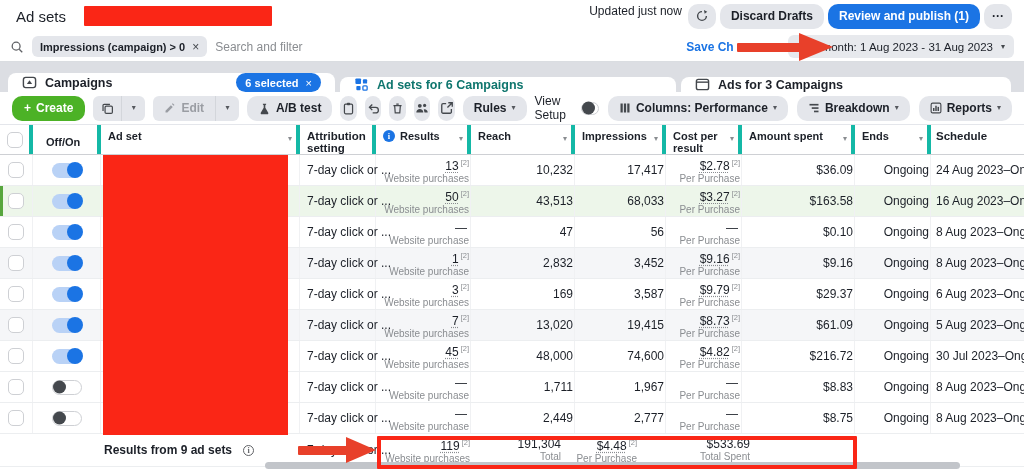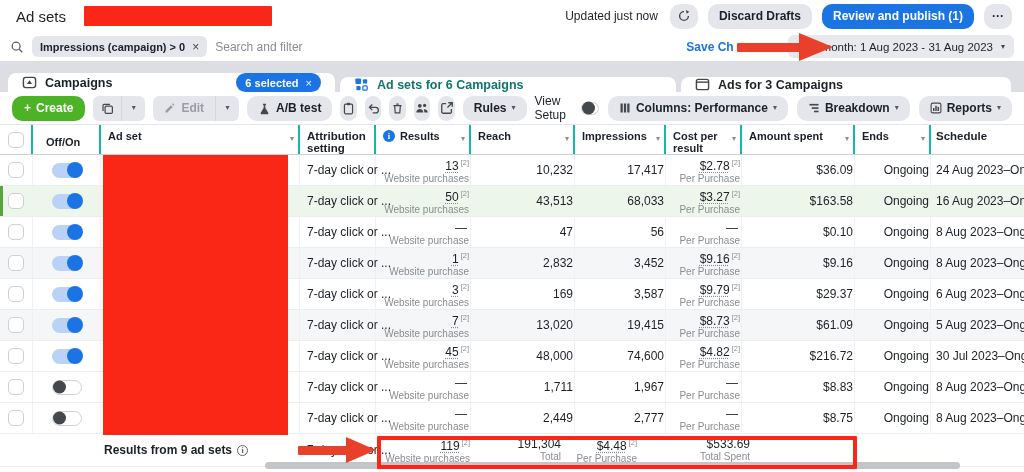--- a/index.html
+++ b/index.html
@@ -3,21 +3,21 @@
 <meta charset="utf-8">
 <style>
   *{box-sizing:border-box;margin:0;padding:0}
   html,body{width:1024px;height:472px}
   body{font-family:"Liberation Sans","DejaVu Sans",sans-serif;background:#fff;color:#1c2028;
        font-size:12px;overflow:hidden;position:relative}
   
   .topbar{height:32px;display:flex;align-items:center;padding:0 12px;background:#fff;gap:8px}
   .page-title{font-size:15px;font-weight:400;margin-left:4px}
   .redact-title{width:188px;height:20px;background:#fa2616;margin-left:10px;border-radius:1px}
-  .topbar .right{margin-left:auto;display:flex;align-items:center;gap:10px}
+  .topbar .right{margin-left:auto;display:flex;gap:4px}
   .updated{font-size:12px;color:#1c2028;margin-right:2px}
   .btn{display:inline-flex;align-items:center;justify-content:center;gap:5px;height:25px;
        padding:0 11px;border-radius:10px;background:#e4e6eb;font-size:12px;font-weight:700;
        color:#1c2028;cursor:pointer;white-space:nowrap}
   .btn.icon-only{width:28px;padding:0}
   .btn.primary{background:#1b74e4;color:#fff}
   .btn .caret{font-size:8px;color:#55585e;line-height:1}
   
   .filterbar{height:30px;display:flex;align-items:center;padding:0 10px;border-bottom:1px solid #dadde1;gap:8px;background:#fff}
   .search-icon-wrap{color:#606266;display:flex;align-items:center}
@@ -56,21 +56,21 @@
   .toggle .knob{position:absolute;top:50%;transform:translateY(-50%);width:15px;height:15px;border-radius:50%}
   .toggle.on{background:#b9d2f6}
   .toggle.on .knob{right:-1px;background:#1b74e4;width:16px;height:16px}
   .toggle.off{background:#fff;border:1px solid #ced0d4}
   .toggle.off .knob{left:0;background:#44484d;width:13px;height:13px}
   .toggle.small{width:26px;height:13px}
   .toggle.small .knob{width:13px;height:13px}
   
   .thead{height:30px;display:flex;border-bottom:1px solid #ced0d4;background:#fff}
   .hcell{display:flex;align-items:flex-start;padding-top:5px;font-size:11px;font-weight:700;
-         border-right:2px solid #14b8a6;padding-left:7px;padding-right:5px;position:relative;line-height:12px}
+         border-right:4px solid #14b8a6;padding-left:7px;padding-right:5px;position:relative;line-height:12px}
   .hcell .caret{position:absolute;right:4px;top:8px;font-size:8px;color:#8a8d91;font-weight:400}
   .trow{display:flex;height:31px;border-bottom:1px solid #eceef0;background:#fff}
   .cell{border-right:1px solid #f0f1f3;display:flex;flex-direction:column;justify-content:center}
   .c-check{width:33px;align-items:center}
   .c-toggle{width:68px;align-items:center}
   .c-adset{width:199px}
   .c-attr{width:76px;padding-left:7px;font-size:11.5px}
   .c-results{width:95px}
   .c-reach{width:104px}
   .c-impr{width:91px}
@@ -83,21 +83,21 @@
   .sub{font-size:10px;color:#8a8d91;line-height:12px;white-space:nowrap}
   .ref{font-size:7.5px;color:#8a8d91;margin-left:2px;vertical-align:super}
   .linked{text-decoration:underline dotted #8a8d91;text-underline-offset:2px}
   .checkbox{width:16px;height:16px;border:1.5px solid #ced0d4;border-radius:5px;background:#fff;cursor:pointer;display:inline-block}
   .hl-green{background:#edf6ea}
   .hl-green .c-check{box-shadow:inset 3px 0 0 #57a63d}
   .hl-gray{background:#f5f6f8}
   
   .summary{display:flex;height:33px;border-bottom:1px solid #eceef0;background:#fff}
   .summary .cell{border-right:none}
-  .sum-label{font-size:12px;font-weight:700;display:flex;align-items:center;gap:5px;padding-left:3px}
+  .sum-label{font-size:12px;font-weight:700;display:flex;align-items:center;gap:11px;padding-left:3px}
   
   .info-blue{width:12px;height:12px;border-radius:50%;background:#1b74e4;color:#fff;font-size:8.5px;
              font-weight:700;display:inline-flex;align-items:center;justify-content:center;font-family:"Liberation Serif",serif}
   .info-gray{width:11px;height:11px;border-radius:50%;border:1px solid #606266;color:#606266;font-size:8px;
              font-weight:700;display:inline-flex;align-items:center;justify-content:center;font-family:"Liberation Serif",serif}
   
   .redact-body{position:absolute;left:103px;top:155px;width:185px;height:280px;background:#fa2616;z-index:30}
   .red-box{position:absolute;left:377px;top:436px;width:480px;height:33px;border:4px solid #fa2616;z-index:31;border-radius:1px}
   .arrow{position:absolute;z-index:40}
   .arrow .shaft{position:absolute;background:#e8402a;border-radius:1px}

